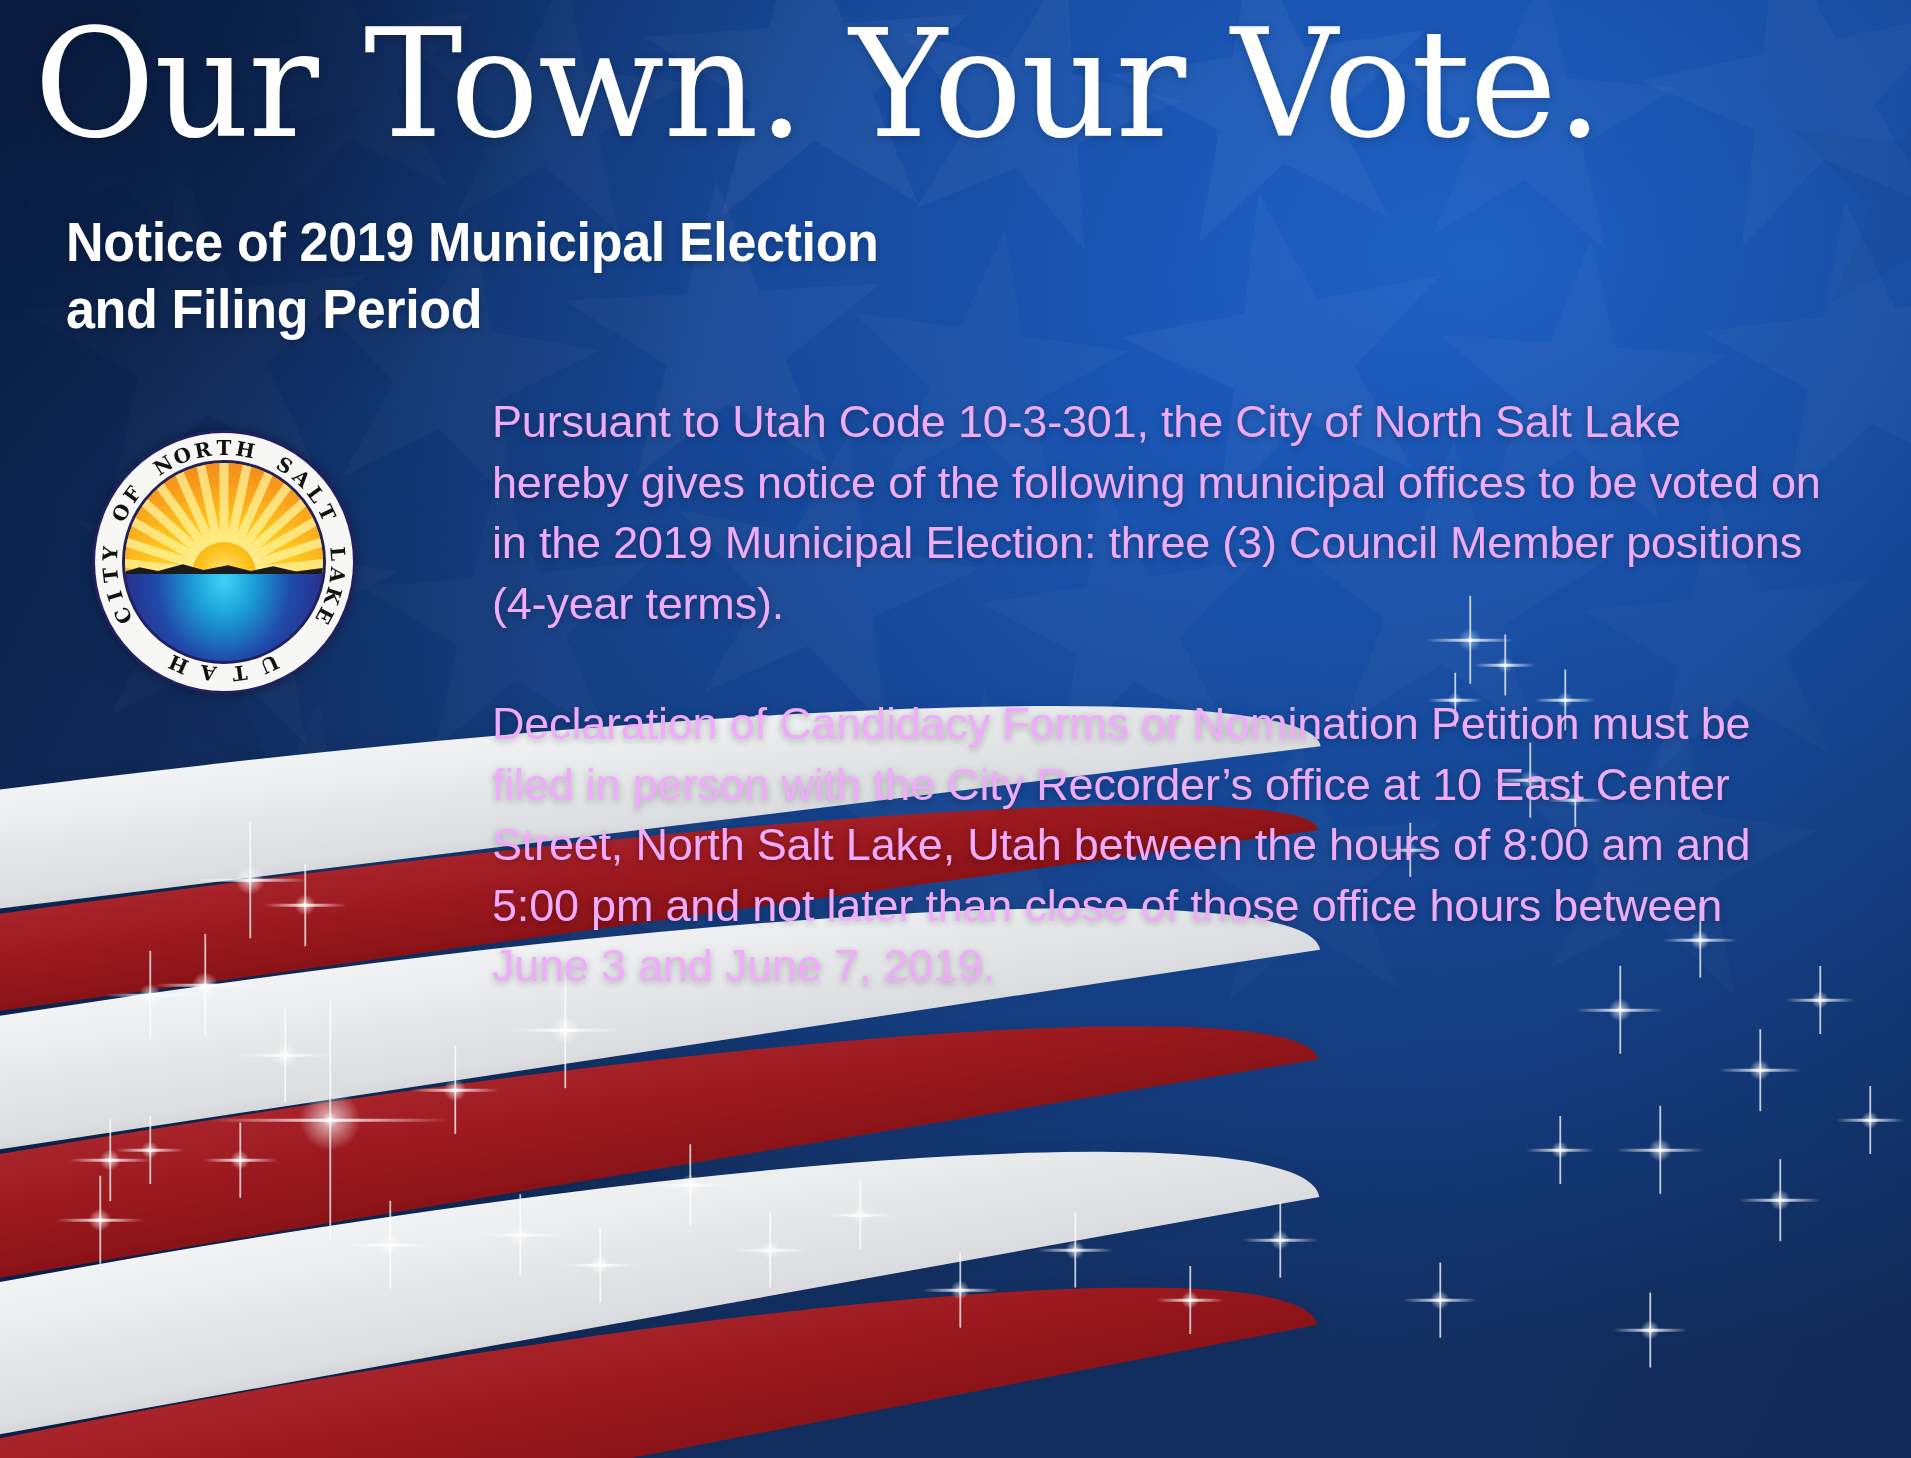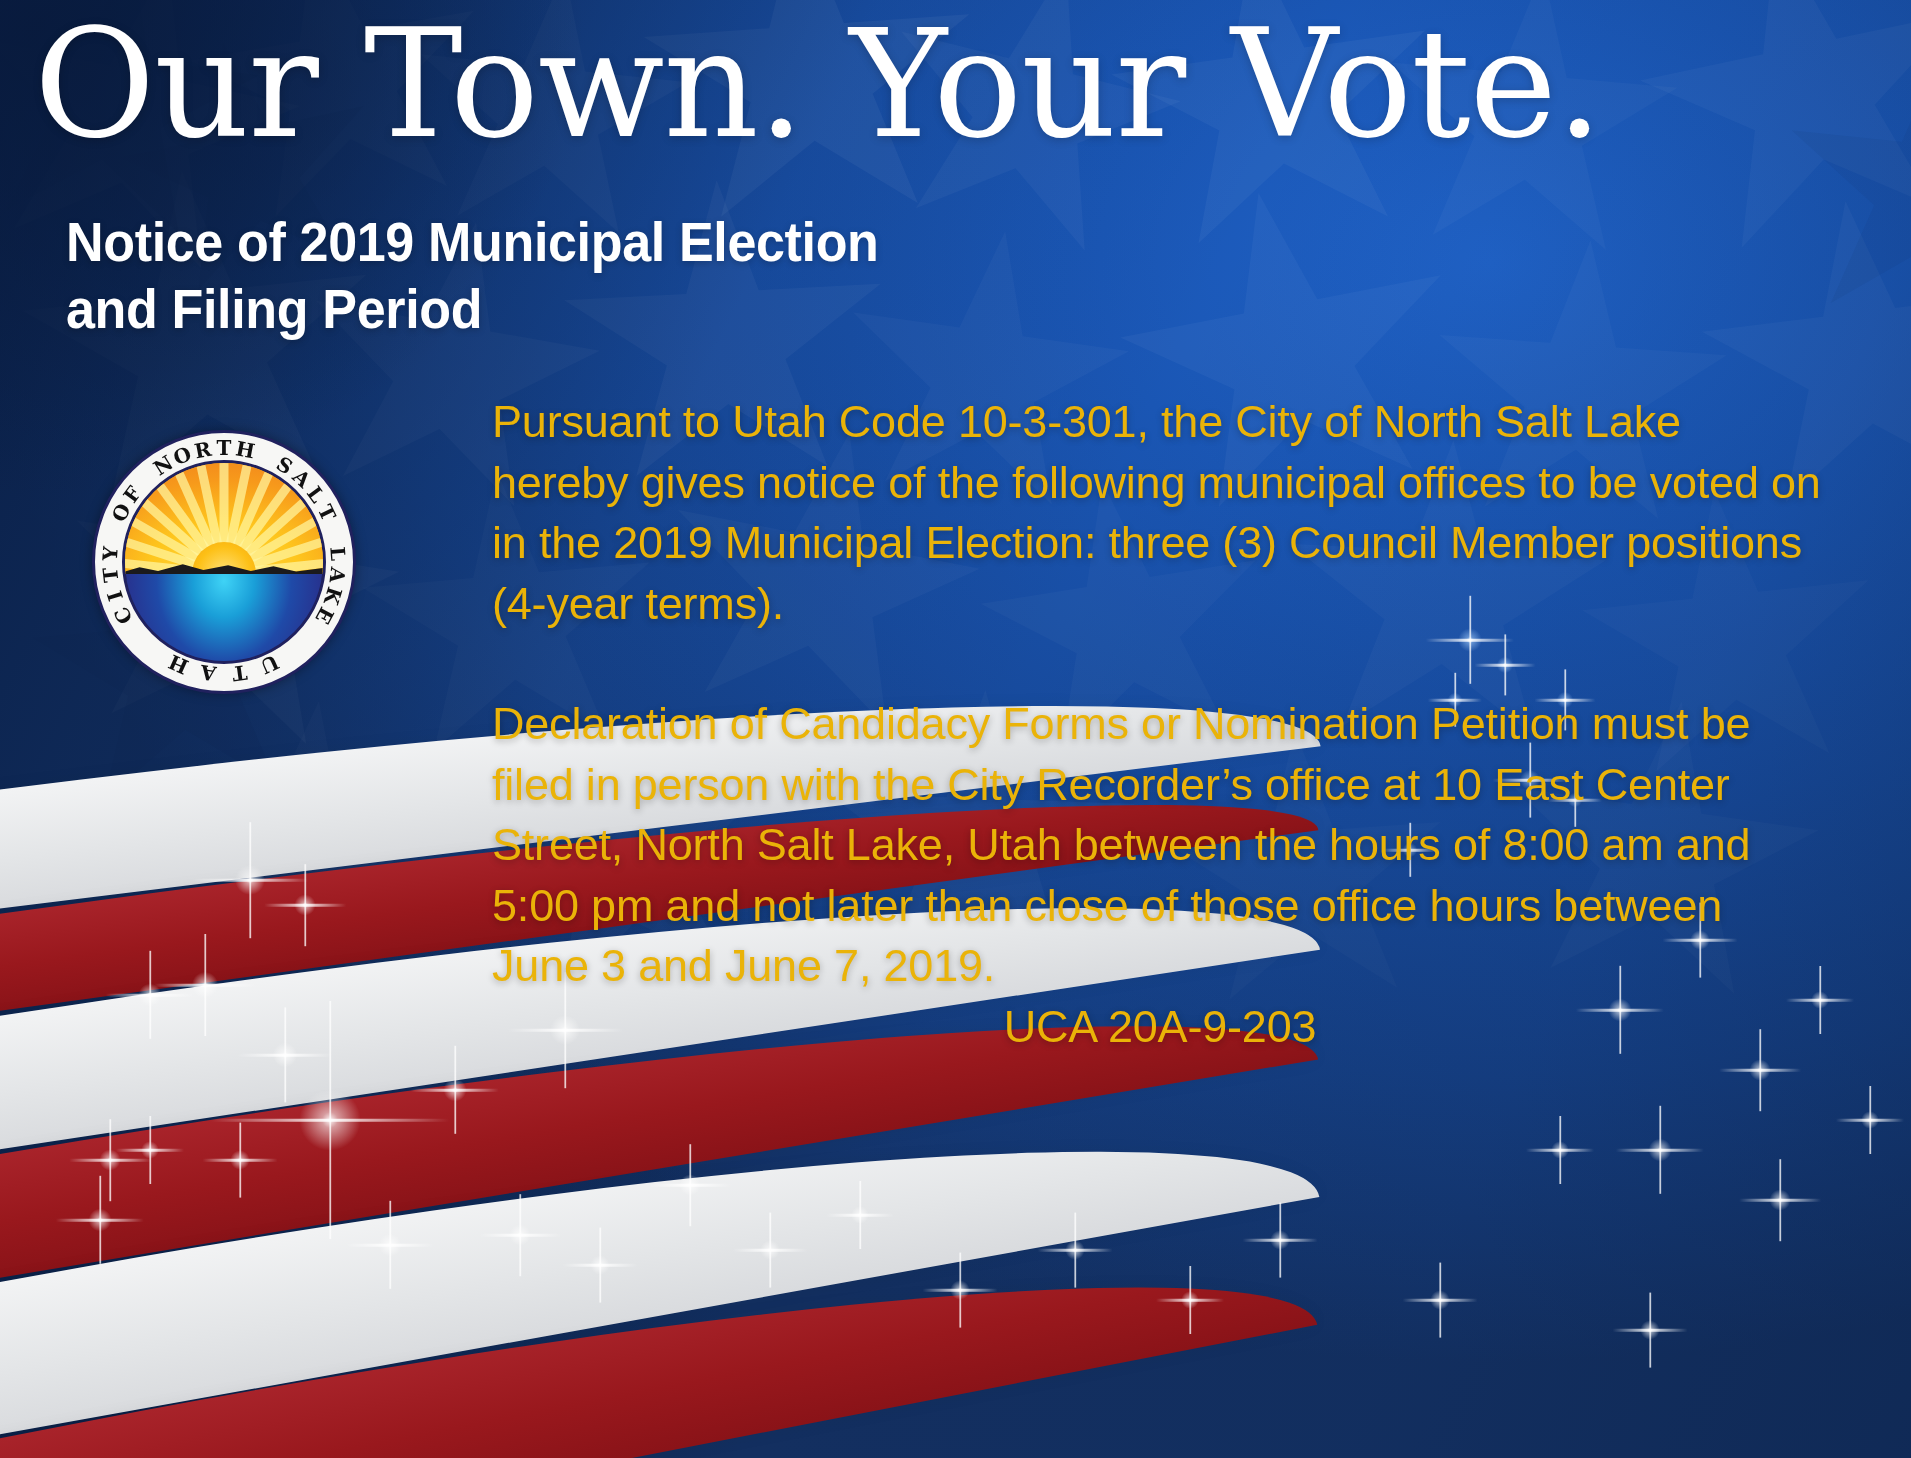--- a/index.html
+++ b/index.html
@@ -134,21 +134,21 @@
     left: 92px;
     top: 430px;
     width: 264px;
     height: 264px;
   }
   .body-col {
     position: absolute;
     left: 492px;
     top: 392px;
     width: 1336px;
-    color: #eab308;
+    color: #f0abfc;
     font-family: "Liberation Sans", sans-serif;
     font-size: 45px;
     line-height: 1.345;
     letter-spacing: -0.2px;
     text-shadow: 0 2px 7px rgba(0,0,0,0.28);
   }
   .body-col p { margin: 0; }
   .body-col .gap { height: 60px; }
   .cite { text-align: center; margin-top: 2px; }
 
@@ -358,16 +358,15 @@
         <span style="transform: rotate(-8deg) translate(0px, 112px) rotate(180deg) translate(-50%, -50%);">T</span>
         <span style="transform: rotate(8deg) translate(0px, 112px) rotate(180deg) translate(-50%, -50%);">A</span>
         <span style="transform: rotate(24deg) translate(0px, 112px) rotate(180deg) translate(-50%, -50%);">H</span>
       </div>
   </div>
 
   <div class="body-col">
     <p>Pursuant to Utah Code 10-3-301, the City of North Salt Lake hereby gives notice of the following municipal offices to be voted on in the 2019 Municipal Election: three (3) Council Member positions (4-year terms).</p>
     <div class="gap"></div>
     <p>Declaration of Candidacy Forms or Nomination Petition must be filed in person with the City Recorder’s office at 10 East Center Street, North Salt Lake, Utah between the hours of 8:00 am and 5:00 pm and not later than close of those office hours between June 3 and June 7, 2019.</p>
-    <p class="cite">UCA 20A-9-203</p>
   </div>
 
 </div>
 
 </body></html>

